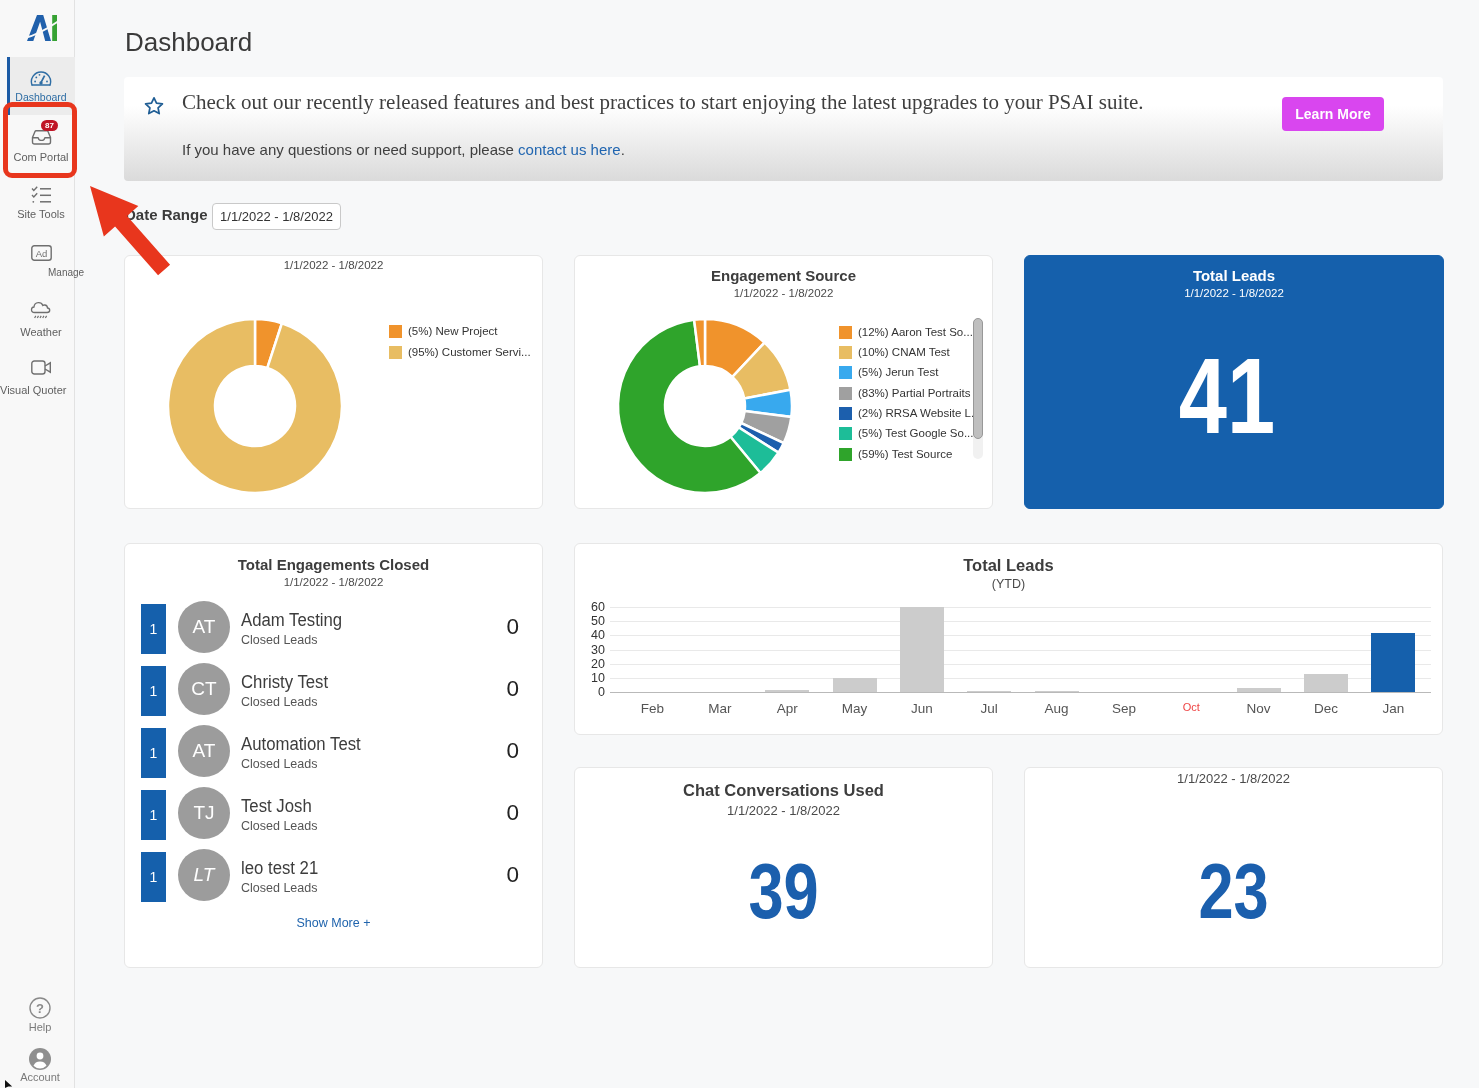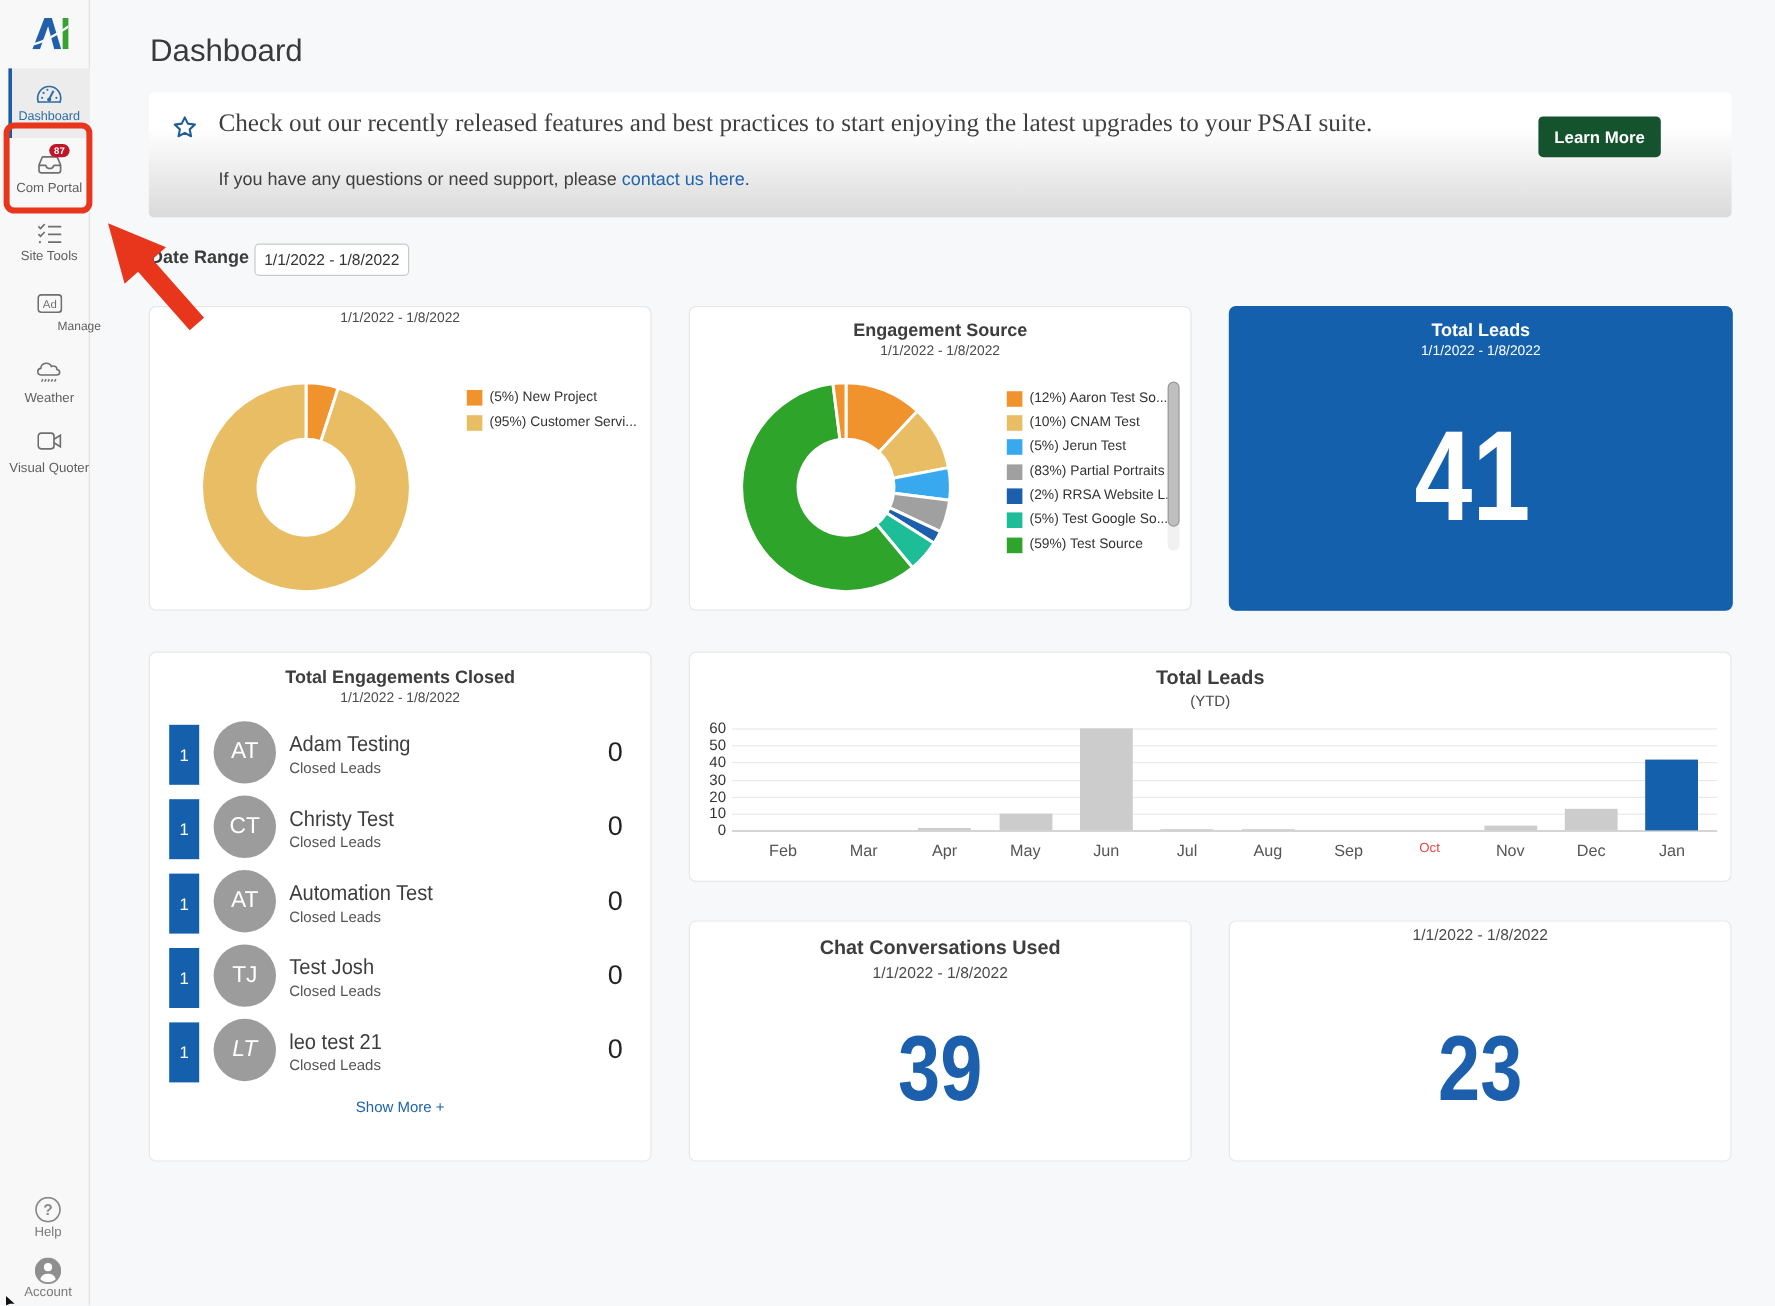--- a/index.html
+++ b/index.html
@@ -67,21 +67,21 @@
       <line x1="12.7" y1="18" x2="13.9" y2="15.9"></line>
       <line x1="15.4" y1="18" x2="16.6" y2="15.9"></line>
   </g>
 </svg>
 <div class="abs" style="left:0;top:326px;width:82px;text-align:center;font-size:11px;color:#5f5f5f;">Weather</div>
 
 <svg class="abs" style="left:31px;top:360px;" width="21" height="15" viewBox="0 0 21 15" fill="none" stroke="#6f6f6f" stroke-width="1.4">
   <rect x="0.8" y="1" width="13.2" height="13" rx="2.5"></rect>
   <path d="M14,6 L19.3,2.8 L19.3,12.2 L14,9"></path>
 </svg>
-<div class="abs" style="left:0;top:384px;width:82px;text-align:center;font-size:11px;color:#5f5f5f;">Visual Quoter</div>
+<div class="abs" style="left:0;top:384px;width:82px;text-align:left;font-size:11px;color:#5f5f5f;">Visual Quoter</div>
 
 <svg class="abs" style="left:29px;top:997px;" width="22" height="22" viewBox="0 0 22 22">
   <circle cx="11" cy="11" r="10" fill="none" stroke="#8a8a8a" stroke-width="1.4"></circle>
   <text x="11" y="15.8" font-size="13" font-weight="bold" fill="#8a8a8a" text-anchor="middle" font-family="Liberation Sans">?</text>
 </svg>
 <div class="abs" style="left:0;top:1021px;width:80px;text-align:center;font-size:11px;color:#7a7a7a;">Help</div>
 
 <svg class="abs" style="left:29px;top:1048px;" width="22" height="22" viewBox="0 0 22 22">
   <circle cx="11" cy="11" r="11" fill="#8f8f8f"></circle>
   <circle cx="11" cy="8" r="3.4" fill="#fff"></circle>
@@ -94,21 +94,21 @@
   </svg>
 
 <div class="abs" style="left:125px;top:27px;font-size:26px;line-height:30px;font-weight:500;color:#3a3a3a;">Dashboard</div>
 
 <div class="abs" style="left:124px;top:77px;width:1319px;height:104px;border-radius:4px;background:linear-gradient(180deg,#ffffff 28%,#dadada 100%);"></div>
 <svg class="abs" style="left:144px;top:96px;" width="20" height="20" viewBox="0 0 23 22">
   <path d="M11.5,1.6 L14.4,7.6 L21.2,8.5 L16.2,13.1 L17.5,19.7 L11.5,16.5 L5.5,19.7 L6.8,13.1 L1.8,8.5 L8.6,7.6 Z" fill="none" stroke="#1f5d94" stroke-width="2" stroke-linejoin="round"></path>
 </svg>
 <div class="abs" style="left:182px;top:90px;width:1034px;font-size:21px;line-height:24px;color:#3f3f3f;font-family:Liberation Serif, serif;">Check out our recently released features and best practices to start enjoying the latest upgrades to your PSAI suite.</div>
 <div class="abs" style="left:182px;top:141px;font-size:15px;color:#3f3f3f;">If you have any questions or need support, please <span style="color:#2065b0;">contact us here</span>.</div>
-<div class="abs" style="left:1282px;top:97px;width:102px;height:34px;background:#14532d;border-radius:4px;color:#fff;font-size:14px;font-weight:bold;text-align:center;line-height:34px;">Learn More</div>
+<div class="abs" style="left:1282px;top:97px;width:102px;height:34px;background:#d946ef;border-radius:4px;color:#fff;font-size:14px;font-weight:bold;text-align:center;line-height:34px;">Learn More</div>
 
 <div class="abs" style="left:125px;top:206px;font-size:15px;font-weight:bold;color:#3b3b3b;">Date Range</div>
 <div class="abs" style="left:212px;top:203px;width:129px;height:27px;background:#fff;border:1px solid #c9c9c9;border-radius:4px;font-size:13px;color:#333;text-align:center;line-height:25px;">1/1/2022 - 1/8/2022</div>
 
 <div class="card" style="left:124px;top:255px;width:419px;height:254px;">
   <div class="csub" style="margin-top:3px;">1/1/2022 - 1/8/2022</div>
   <svg class="abs" style="left:0px;top:0px;" width="260" height="241" viewBox="0 0 260 241">
     <g stroke="#fff" stroke-width="2.5">
       <path d="M130.00,63.00 A87,87 0 0 1 156.88,67.26 L142.36,111.96 A40,40 0 0 0 130.00,110.00 Z" fill="#f0932c"></path>
       <path d="M156.88,67.26 A87,87 0 1 1 130.00,63.00 L130.00,110.00 A40,40 0 1 0 142.36,111.96 Z" fill="#e8bd63"></path>

